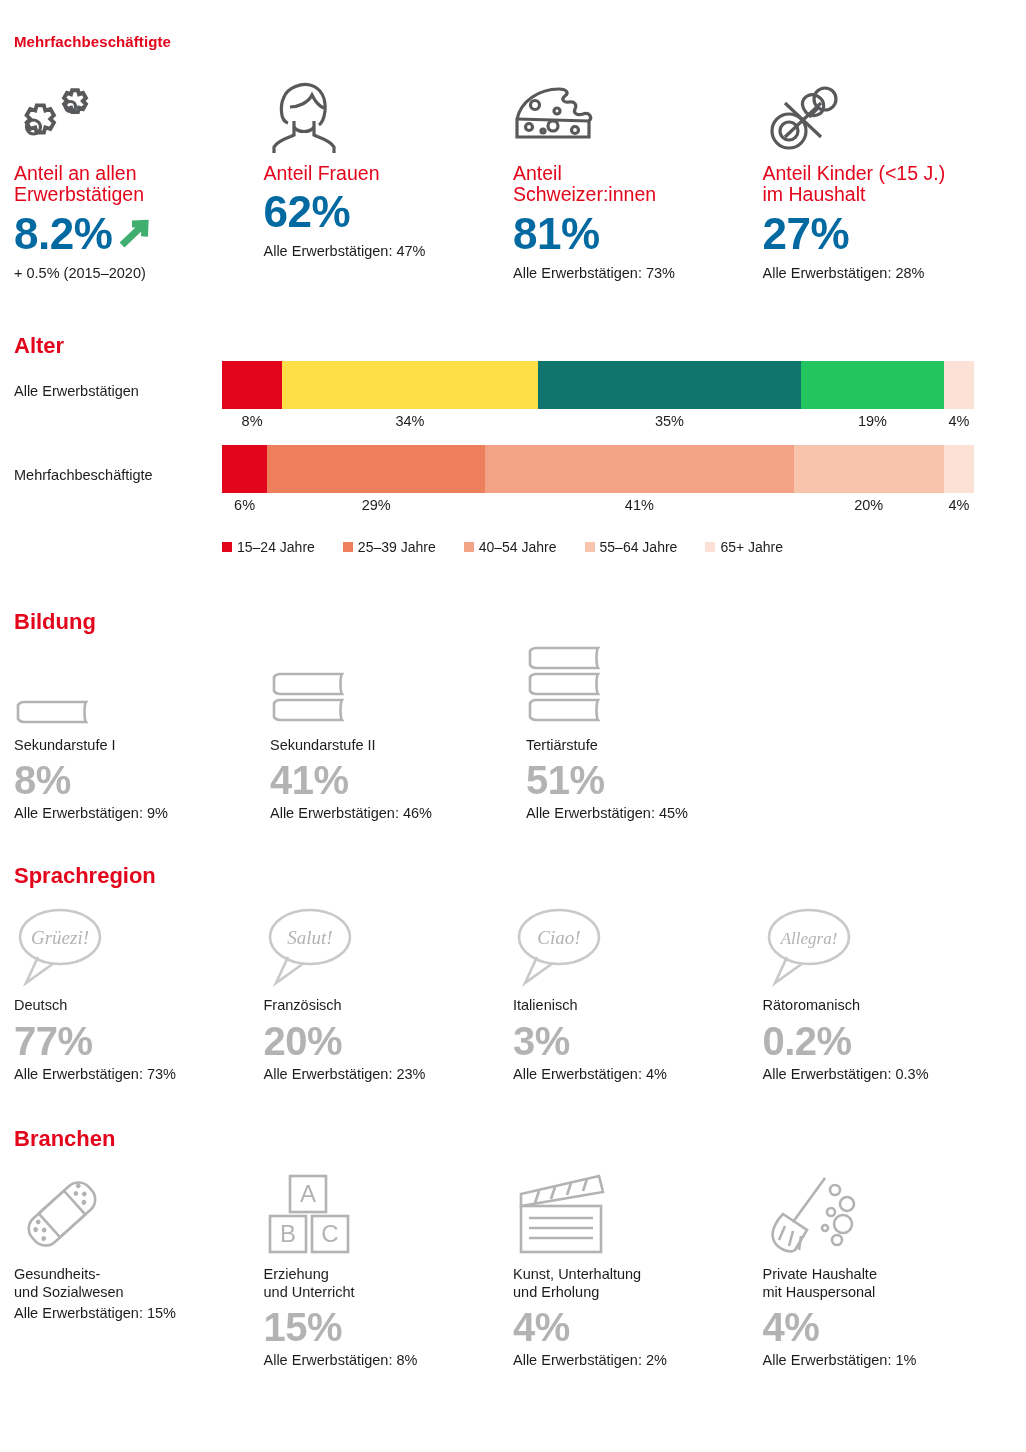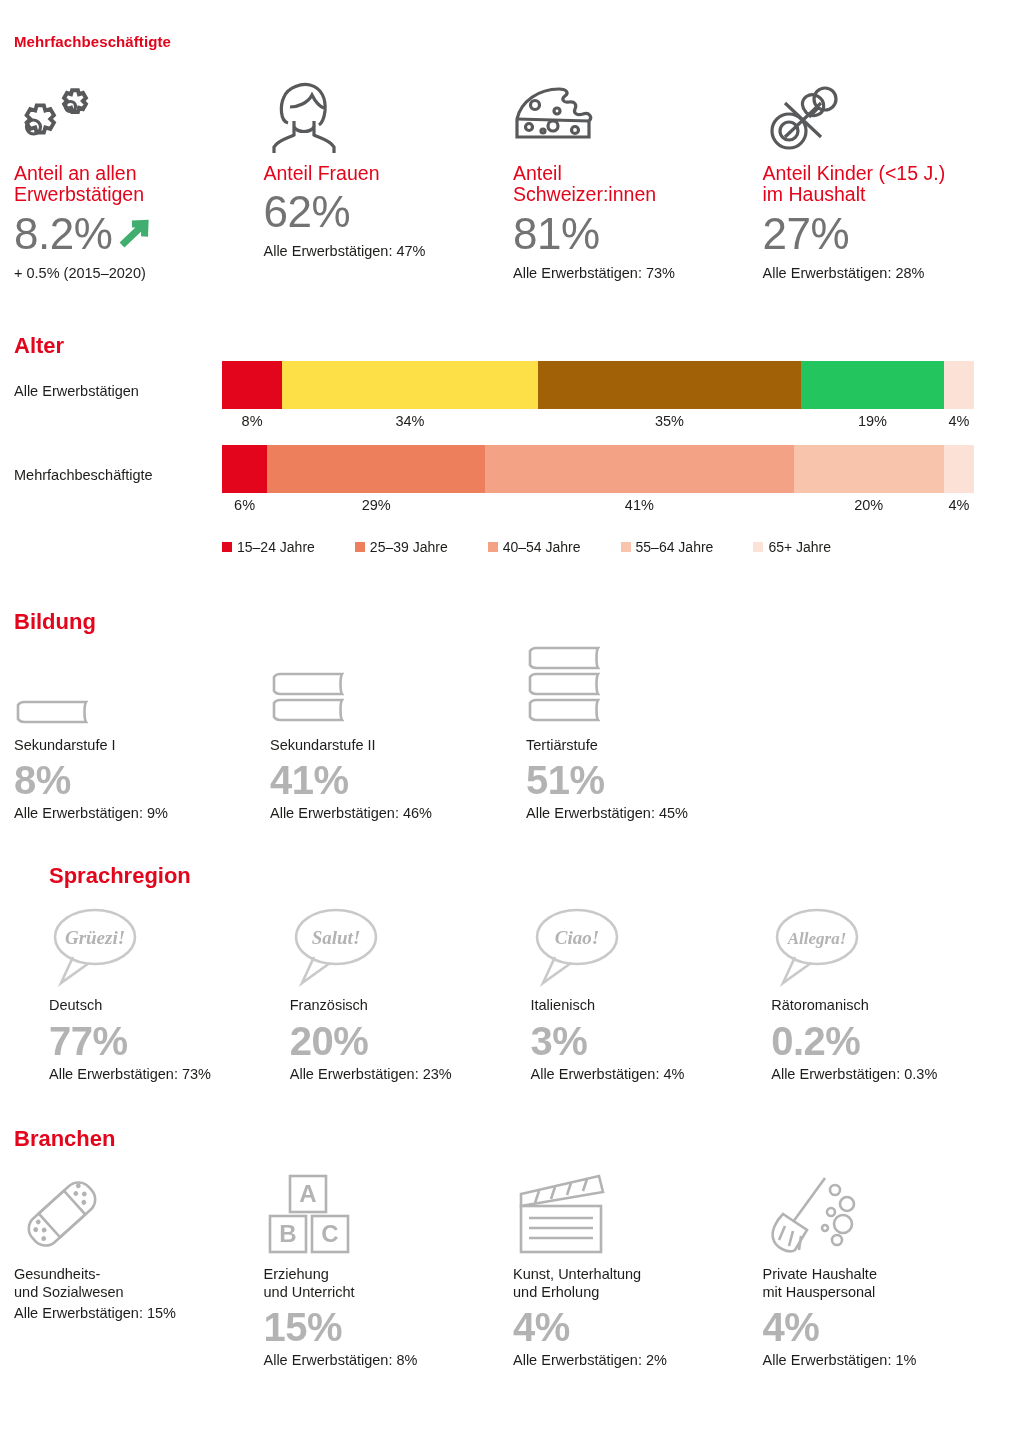--- a/index.html
+++ b/index.html
@@ -40,22 +40,22 @@
   .kpi-label {
     color: #e3051b;
     font-weight: normal;
     font-size: 19.5px;
     line-height: 1.12;
     margin-top: 8px;
     white-space: pre-line;
   }
   .kpi-value {
     font-size: 44px;
-    font-weight: normal;
-    color: #737373;
+    font-weight: bold;
+    color: #0369a1;
     line-height: 1.0;
     margin-top: 6px;
     display: flex;
     align-items: center;
     letter-spacing: -.5px;
   }
   .kpi-value .arrow { margin-left: 2px; display: inline-flex; }
   .kpi-sub {
     font-size: 14.5px;
     color: #1d1d1b;
@@ -98,42 +98,41 @@
     left: 0; right: 0;
     text-align: center;
     font-size: 14.5px;
     color: #1d1d1b;
     white-space: nowrap;
   }
   .legend {
     display: flex;
     margin-top: 10px;
     margin-left: 208px;
-    gap: 12px;
   }
   .legend-item {
     display: flex;
     align-items: center;
     font-size: 14px;
     color: #1d1d1b;
     margin-right: 28px;
     white-space: nowrap;
   }
   .legend-swatch {
     width: 10px; height: 10px;
     margin-right: 5px;
     display: inline-block;
     flex: 0 0 auto;
   }
 
   
   .stat-block { margin-top: 46px; }
   .stat-grid { display: flex; margin-top: 16px; }
   .stat-cell { width: 256px; padding-right: 14px; }
-  .stat-icon { height: 76px; display: flex; align-items: flex-end; font-weight: bold; }
+  .stat-icon { height: 76px; display: flex; align-items: flex-end; }
   .stat-name {
     font-size: 14.5px;
     font-weight: normal;
     color: #1d1d1b;
     margin-top: 8px;
     line-height: 1.22;
     white-space: pre-line;
   }
   .stat-value {
     font-size: 40px;
@@ -144,21 +143,21 @@
     letter-spacing: -.5px;
   }
   .stat-sub {
     font-size: 14.5px;
     color: #1d1d1b;
     margin-top: 4px;
   }
 
   
   #bildung-block { margin-top: 56px; }
-  #sprach-block  { margin-top: 44px; margin-left: 35px; }
+  #sprach-block  { margin-top: 44px; }
   #branchen-block{ margin-top: 46px; }
   #bildung-block .stat-icon { height: 80px; }
   #sprach-block  .stat-icon { height: 86px; }
   #branchen-block .stat-icon { height: 92px; }
 </style>
 </head>
 <body>
 
 <div class="page">
 
@@ -256,21 +255,21 @@
 
       <div class="bar-row">
         <div class="bar-cat-label">Alle Erwerbstätigen</div>
         <div class="bar-track">
           <div class="bar-seg" style="width:8%;background:#e3051b">
             <span class="seg-label">8%</span>
           </div>
           <div class="bar-seg" style="width:34%;background:#fde047">
             <span class="seg-label">34%</span>
           </div>
-          <div class="bar-seg" style="width:35%;background:#a16207">
+          <div class="bar-seg" style="width:35%;background:#0f766e">
             <span class="seg-label">35%</span>
           </div>
           <div class="bar-seg" style="width:19%;background:#22c55e">
             <span class="seg-label">19%</span>
           </div>
           <div class="bar-seg" style="width:4%;background:#fce2d6">
             <span class="seg-label">4%</span>
           </div>
         </div>
       </div>

